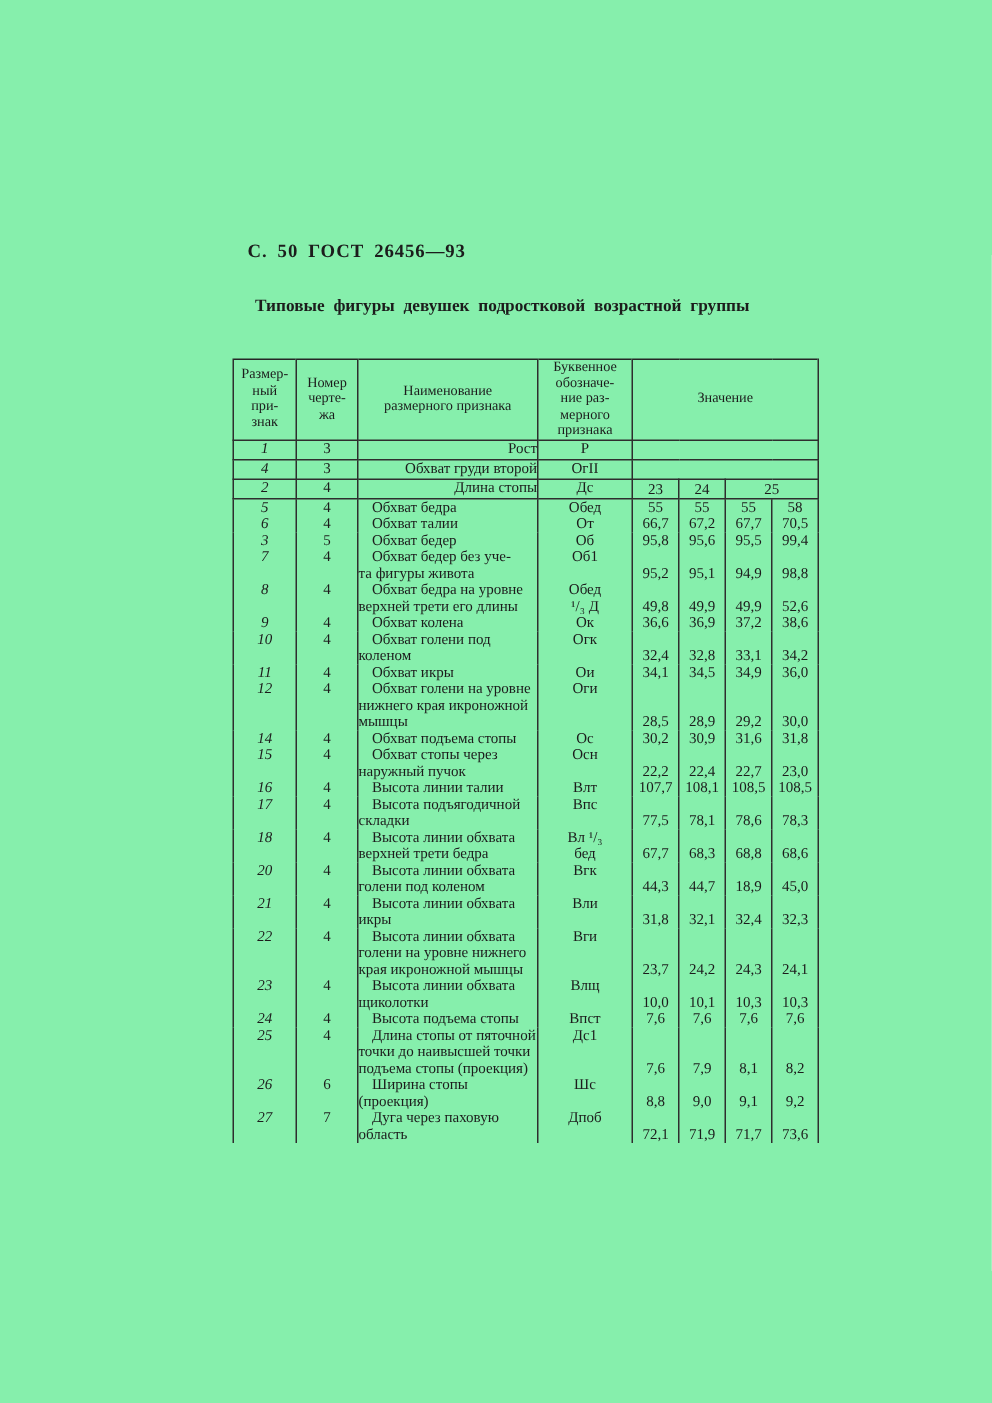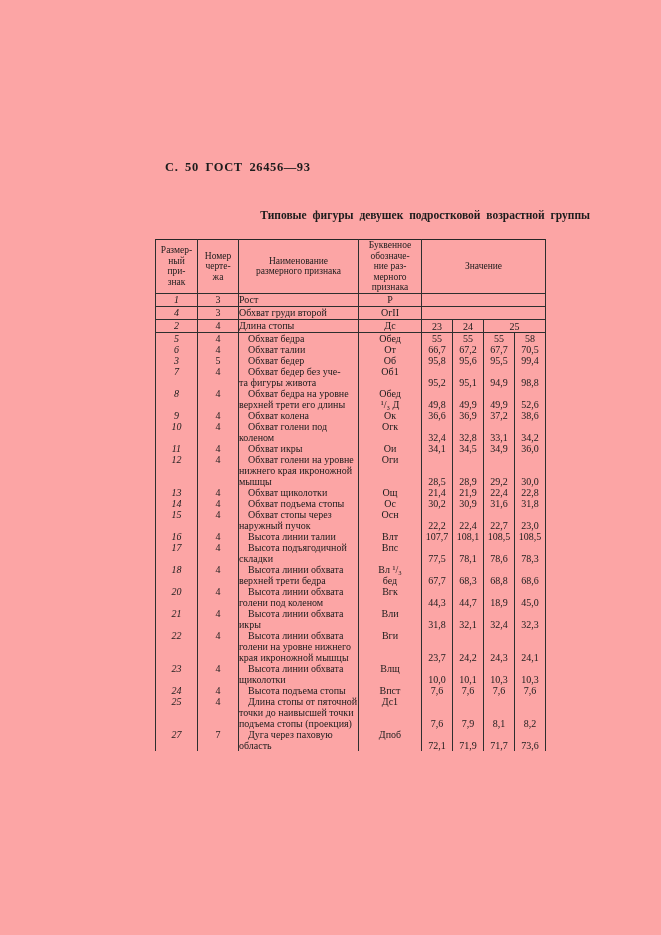--- a/index.html
+++ b/index.html
@@ -3,29 +3,29 @@
 <meta charset="utf-8">
 <style>
   html,body{margin:0;padding:0;}
   body{
     width:661px;height:935px;
     background:#fbfbfb;
     font-family:"Liberation Serif","DejaVu Serif",serif;
     color:#1c1c1c;
     overflow:hidden;
   }
-  .page{position:relative;width:661px;height:935px;background:#fca5a5;}
+  .page{position:relative;width:661px;height:935px;background:#86efac;}
   .page-header{
     position:absolute;left:165px;top:160px;
     font-weight:bold;font-size:12.5px;letter-spacing:.6px;word-spacing:3px;
     white-space:nowrap;
   }
   .doc-title{
-    position:absolute;left:170px;top:209px;width:420px;
-    text-align:right;font-weight:bold;font-size:11.5px;word-spacing:3px;
+    position:absolute;left:170px;top:198px;width:420px;
+    text-align:left;font-weight:bold;font-size:11.5px;word-spacing:3px;
   }
   table.meas{
     position:absolute;left:155px;top:239px;width:390px;
     border-collapse:collapse;table-layout:fixed;
     border-top:1.5px solid #262626;
   }
   table.meas th, table.meas td{
     border-left:1px solid #2e2e2e;border-right:1px solid #2e2e2e;
     padding:0;font-weight:normal;
   }
@@ -33,21 +33,21 @@
     border-bottom:1px solid #2e2e2e;
     vertical-align:middle;text-align:center;
     font-size:9.5px;line-height:10.5px;
     padding:3px 1px;height:50px;
   }
   tr.rule td{border-bottom:1px solid #2e2e2e;}
   td.c-num{font-style:italic;text-align:center;vertical-align:top;font-size:10px;line-height:11px;}
   td.c-sheet{text-align:center;vertical-align:top;font-weight:bold;font-size:10px;line-height:11px;}
   td.c-name{vertical-align:top;font-size:10px;line-height:11px;padding:0 2px;}
   td.c-name div.ind{text-indent:9px;}
-  td.c-name.center{text-align:left;}
+  td.c-name.center{text-align:right;}
   td.c-desig{text-align:center;vertical-align:top;font-size:10px;line-height:11px;}
   td.c-val{text-align:center;vertical-align:bottom;font-weight:bold;font-size:10px;line-height:11px;padding:0 1px;}
   tr.tight td{height:12px;}
 </style>
 </head>
 <body>
 
 <div class="page">
   <div class="page-header">С. 50 ГОСТ 26456—93</div>
   <div class="doc-title">Типовые фигуры девушек подростковой возрастной группы</div>
@@ -254,34 +254,20 @@
           </td>
           <td class="c-desig">
             <div>Оги</div>
           </td>
           <td class="c-val">28,5</td>
           <td class="c-val">28,9</td>
           <td class="c-val">29,2</td>
           <td class="c-val">30,0</td>
         </tr>
         <tr>
-          <td class="c-num">13</td>
-          <td class="c-sheet">4</td>
-          <td class="c-name">
-            <div class="ind">Обхват щиколотки</div>
-          </td>
-          <td class="c-desig">
-            <div>Ощ</div>
-          </td>
-          <td class="c-val">21,4</td>
-          <td class="c-val">21,9</td>
-          <td class="c-val">22,4</td>
-          <td class="c-val">22,8</td>
-        </tr>
-        <tr>
           <td class="c-num">14</td>
           <td class="c-sheet">4</td>
           <td class="c-name">
             <div class="ind">Обхват подъема стопы</div>
           </td>
           <td class="c-desig">
             <div>Ос</div>
           </td>
           <td class="c-val">30,2</td>
           <td class="c-val">30,9</td>
@@ -431,20 +417,34 @@
             <div>точки до наивысшей точки</div>
             <div>подъема стопы (проекция)</div>
           </td>
           <td class="c-desig">
             <div>Дс1</div>
           </td>
           <td class="c-val">7,6</td>
           <td class="c-val">7,9</td>
           <td class="c-val">8,1</td>
           <td class="c-val">8,2</td>
+        </tr>
+        <tr>
+          <td class="c-num">26</td>
+          <td class="c-sheet">6</td>
+          <td class="c-name">
+            <div class="ind">Ширина стопы (проекция)</div>
+          </td>
+          <td class="c-desig">
+            <div>Шс</div>
+          </td>
+          <td class="c-val">8,8</td>
+          <td class="c-val">9,0</td>
+          <td class="c-val">9,1</td>
+          <td class="c-val">9,2</td>
         </tr>
         <tr>
           <td class="c-num">27</td>
           <td class="c-sheet">7</td>
           <td class="c-name">
             <div class="ind">Дуга через паховую</div>
             <div>область</div>
           </td>
           <td class="c-desig">
             <div>Дпоб</div>

